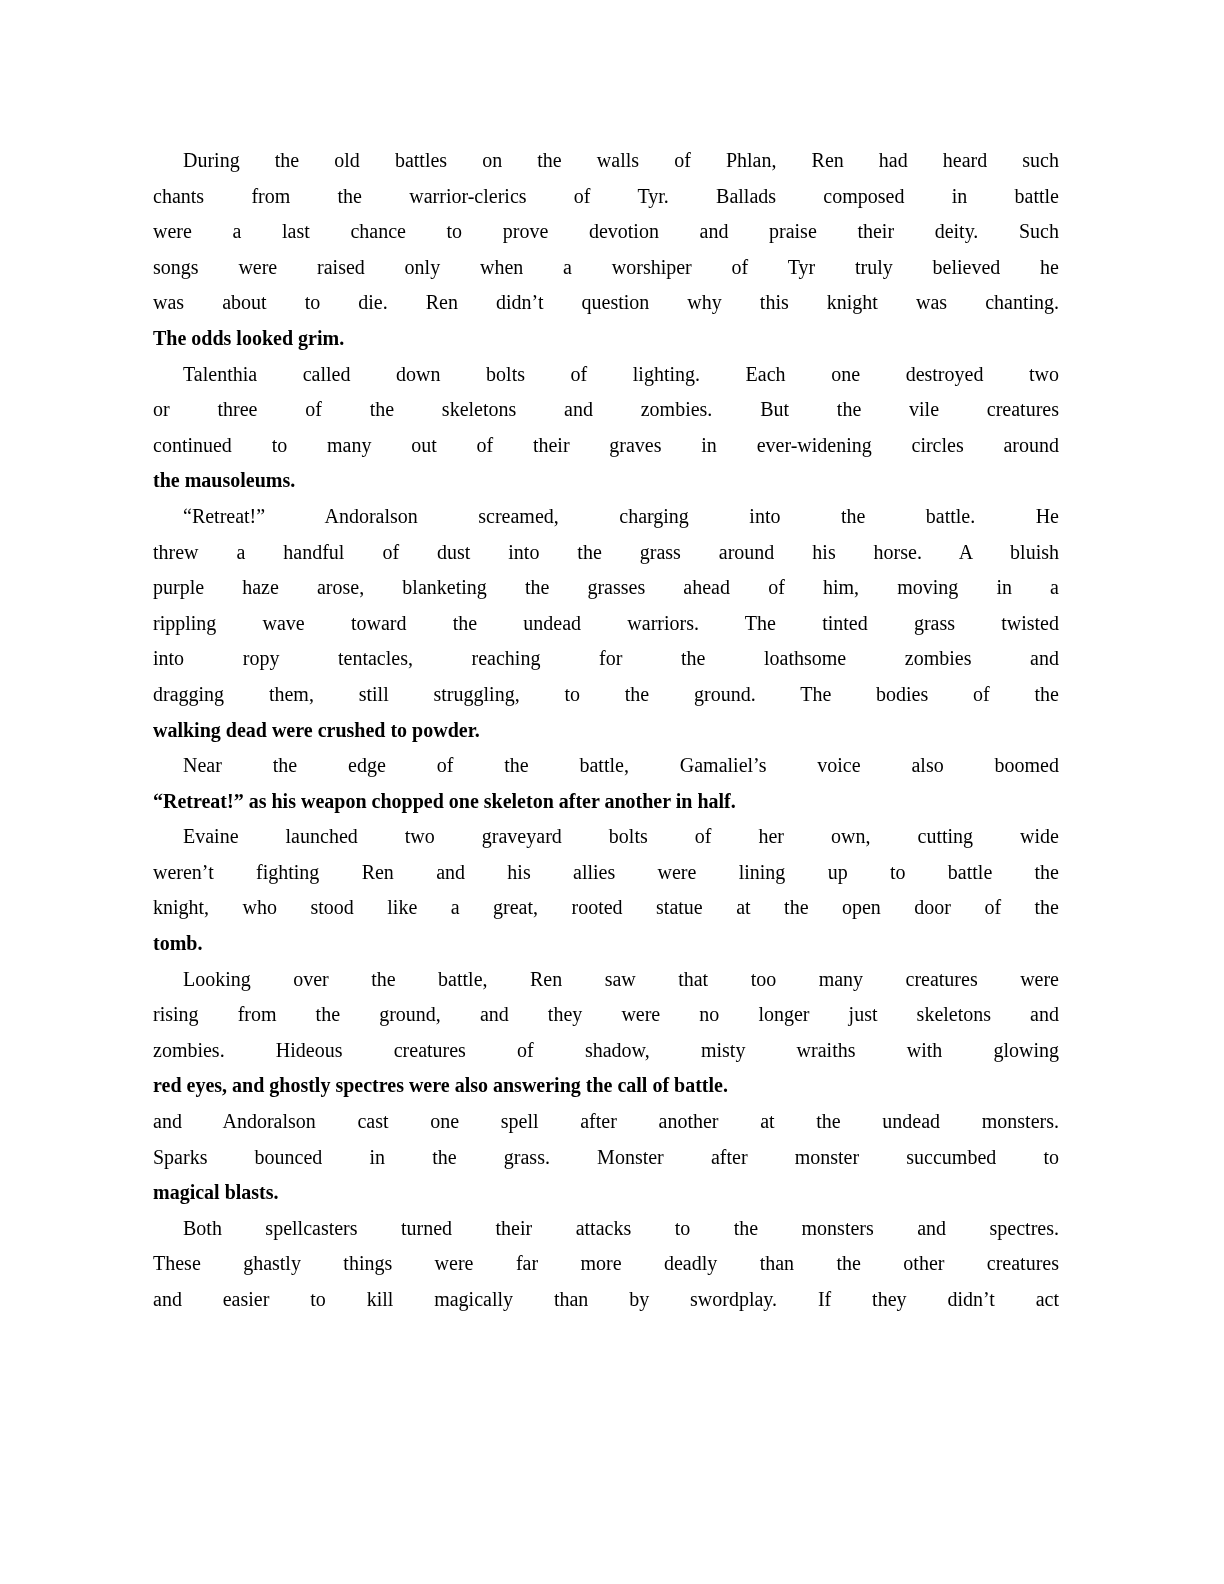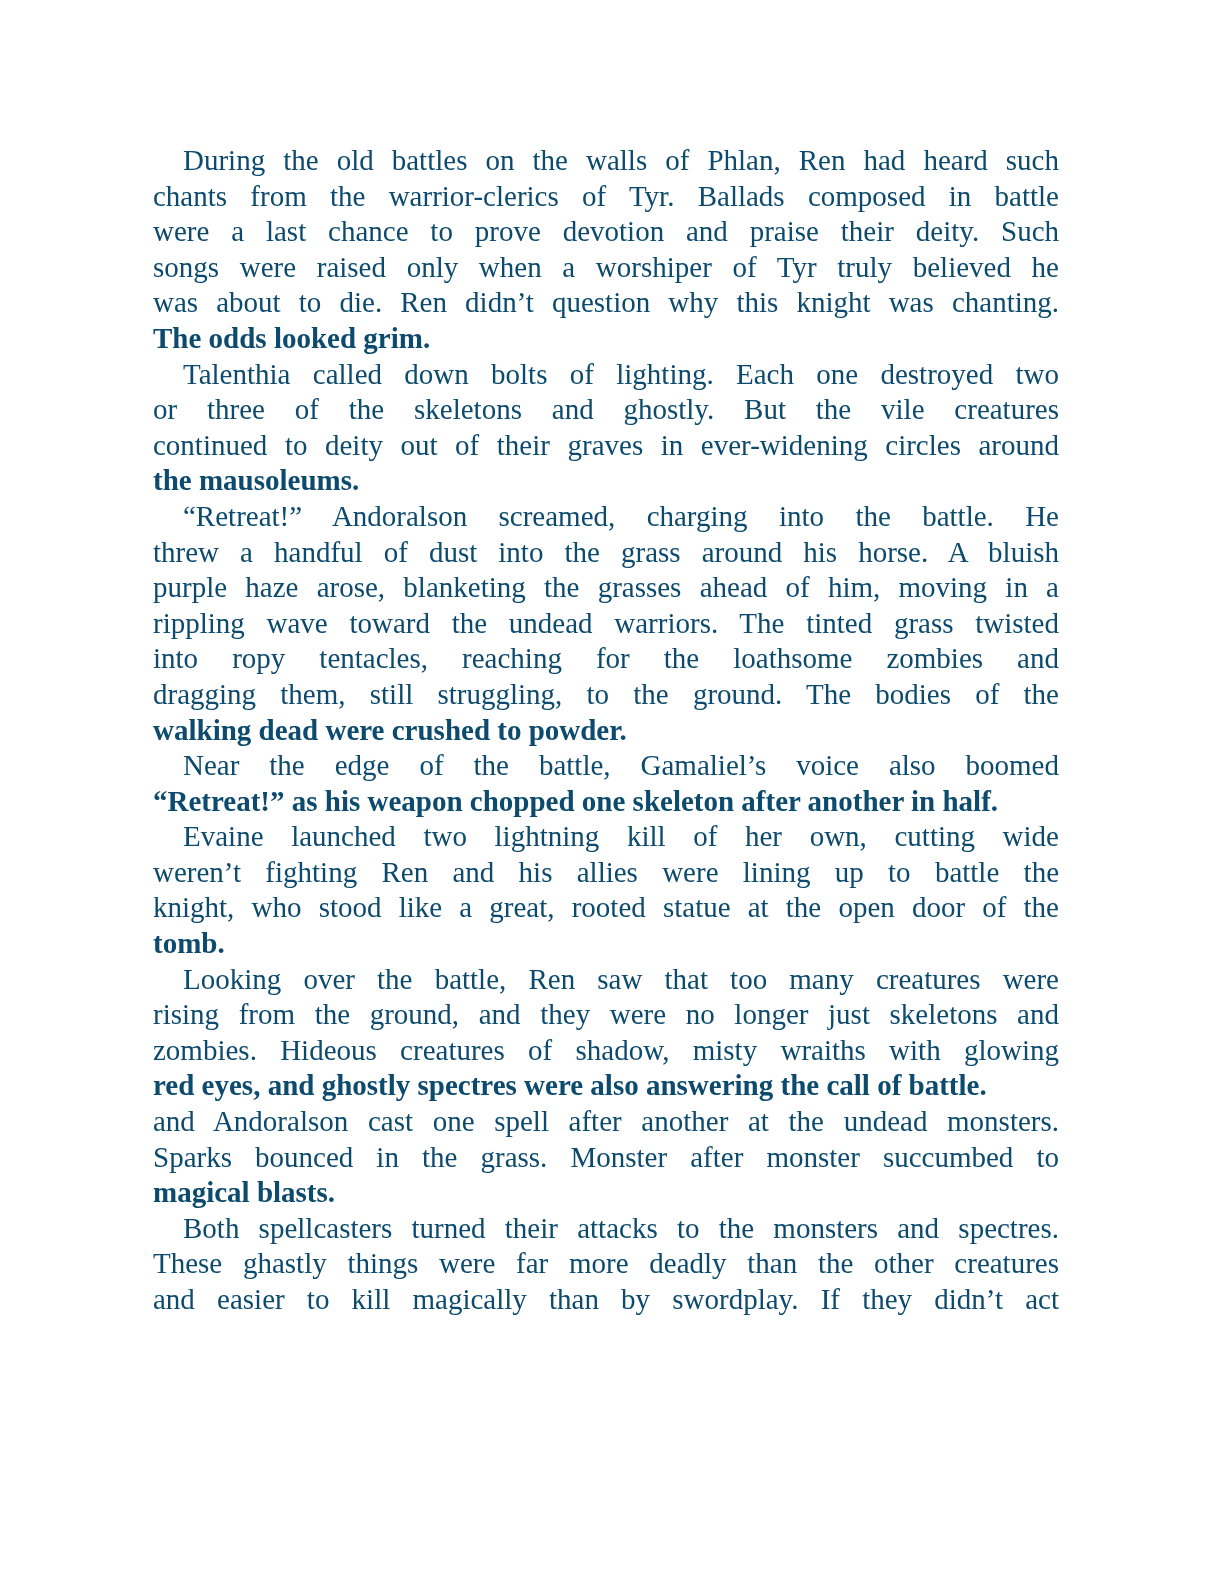--- a/index.html
+++ b/index.html
@@ -11,23 +11,23 @@
       width: 1224px;
       height: 1584px;
       position: relative;
       overflow: hidden;
     }
     .page {
       position: absolute;
       left: 153px;
       top: 143px;
       width: 906px;
-      color: #0c4a6e;
+      color: #000000;
       font-family: "Liberation Serif", "DejaVu Serif", serif;
-      font-size: 29px;
+      font-size: 20px;
       line-height: 35.6px;
     }
     .para {
       margin: 0;
       padding: 0;
     }
     .line {
       display: block;
       text-align: justify;
       text-align-last: justify;
@@ -55,42 +55,42 @@
     <span class="line first">During the old battles on the walls of Phlan, Ren had heard such</span>
     <span class="line">chants from the warrior-clerics of Tyr. Ballads composed in battle</span>
     <span class="line">were a last chance to prove devotion and praise their deity. Such</span>
     <span class="line">songs were raised only when a worshiper of Tyr truly believed he</span>
     <span class="line">was about to die. Ren didn’t question why this knight was chanting.</span>
     <span class="line last">The odds looked grim.</span>
   </div>
 
   <div class="para">
     <span class="line first">Talenthia called down bolts of lighting. Each one destroyed two</span>
-    <span class="line">or three of the skeletons and ghostly. But the vile creatures</span>
-    <span class="line">continued to deity out of their graves in ever-widening circles around</span>
+    <span class="line">or three of the skeletons and zombies. But the vile creatures</span>
+    <span class="line">continued to many out of their graves in ever-widening circles around</span>
     <span class="line last">the mausoleums.</span>
   </div>
 
   <div class="para">
     <span class="line first">“Retreat!” Andoralson screamed, charging into the battle. He</span>
     <span class="line">threw a handful of dust into the grass around his horse. A bluish</span>
     <span class="line">purple haze arose, blanketing the grasses ahead of him, moving in a</span>
     <span class="line">rippling wave toward the undead warriors. The tinted grass twisted</span>
     <span class="line">into ropy tentacles, reaching for the loathsome zombies and</span>
     <span class="line">dragging them, still struggling, to the ground. The bodies of the</span>
     <span class="line last">walking dead were crushed to powder.</span>
   </div>
 
   <div class="para">
     <span class="line first">Near the edge of the battle, Gamaliel’s voice also boomed</span>
     <span class="line last">“Retreat!” as his weapon chopped one skeleton after another in half.</span>
   </div>
 
   <div class="para">
-    <span class="line first">Evaine launched two lightning kill of her own, cutting wide</span>
+    <span class="line first">Evaine launched two graveyard bolts of her own, cutting wide</span>
     <span class="line">weren’t fighting Ren and his allies were lining up to battle the</span>
     <span class="line">knight, who stood like a great, rooted statue at the open door of the</span>
     <span class="line last">tomb.</span>
   </div>
 
   <div class="para">
     <span class="line first">Looking over the battle, Ren saw that too many creatures were</span>
     <span class="line">rising from the ground, and they were no longer just skeletons and</span>
     <span class="line">zombies. Hideous creatures of shadow, misty wraiths with glowing</span>
     <span class="line last">red eyes, and ghostly spectres were also answering the call of battle.</span>

